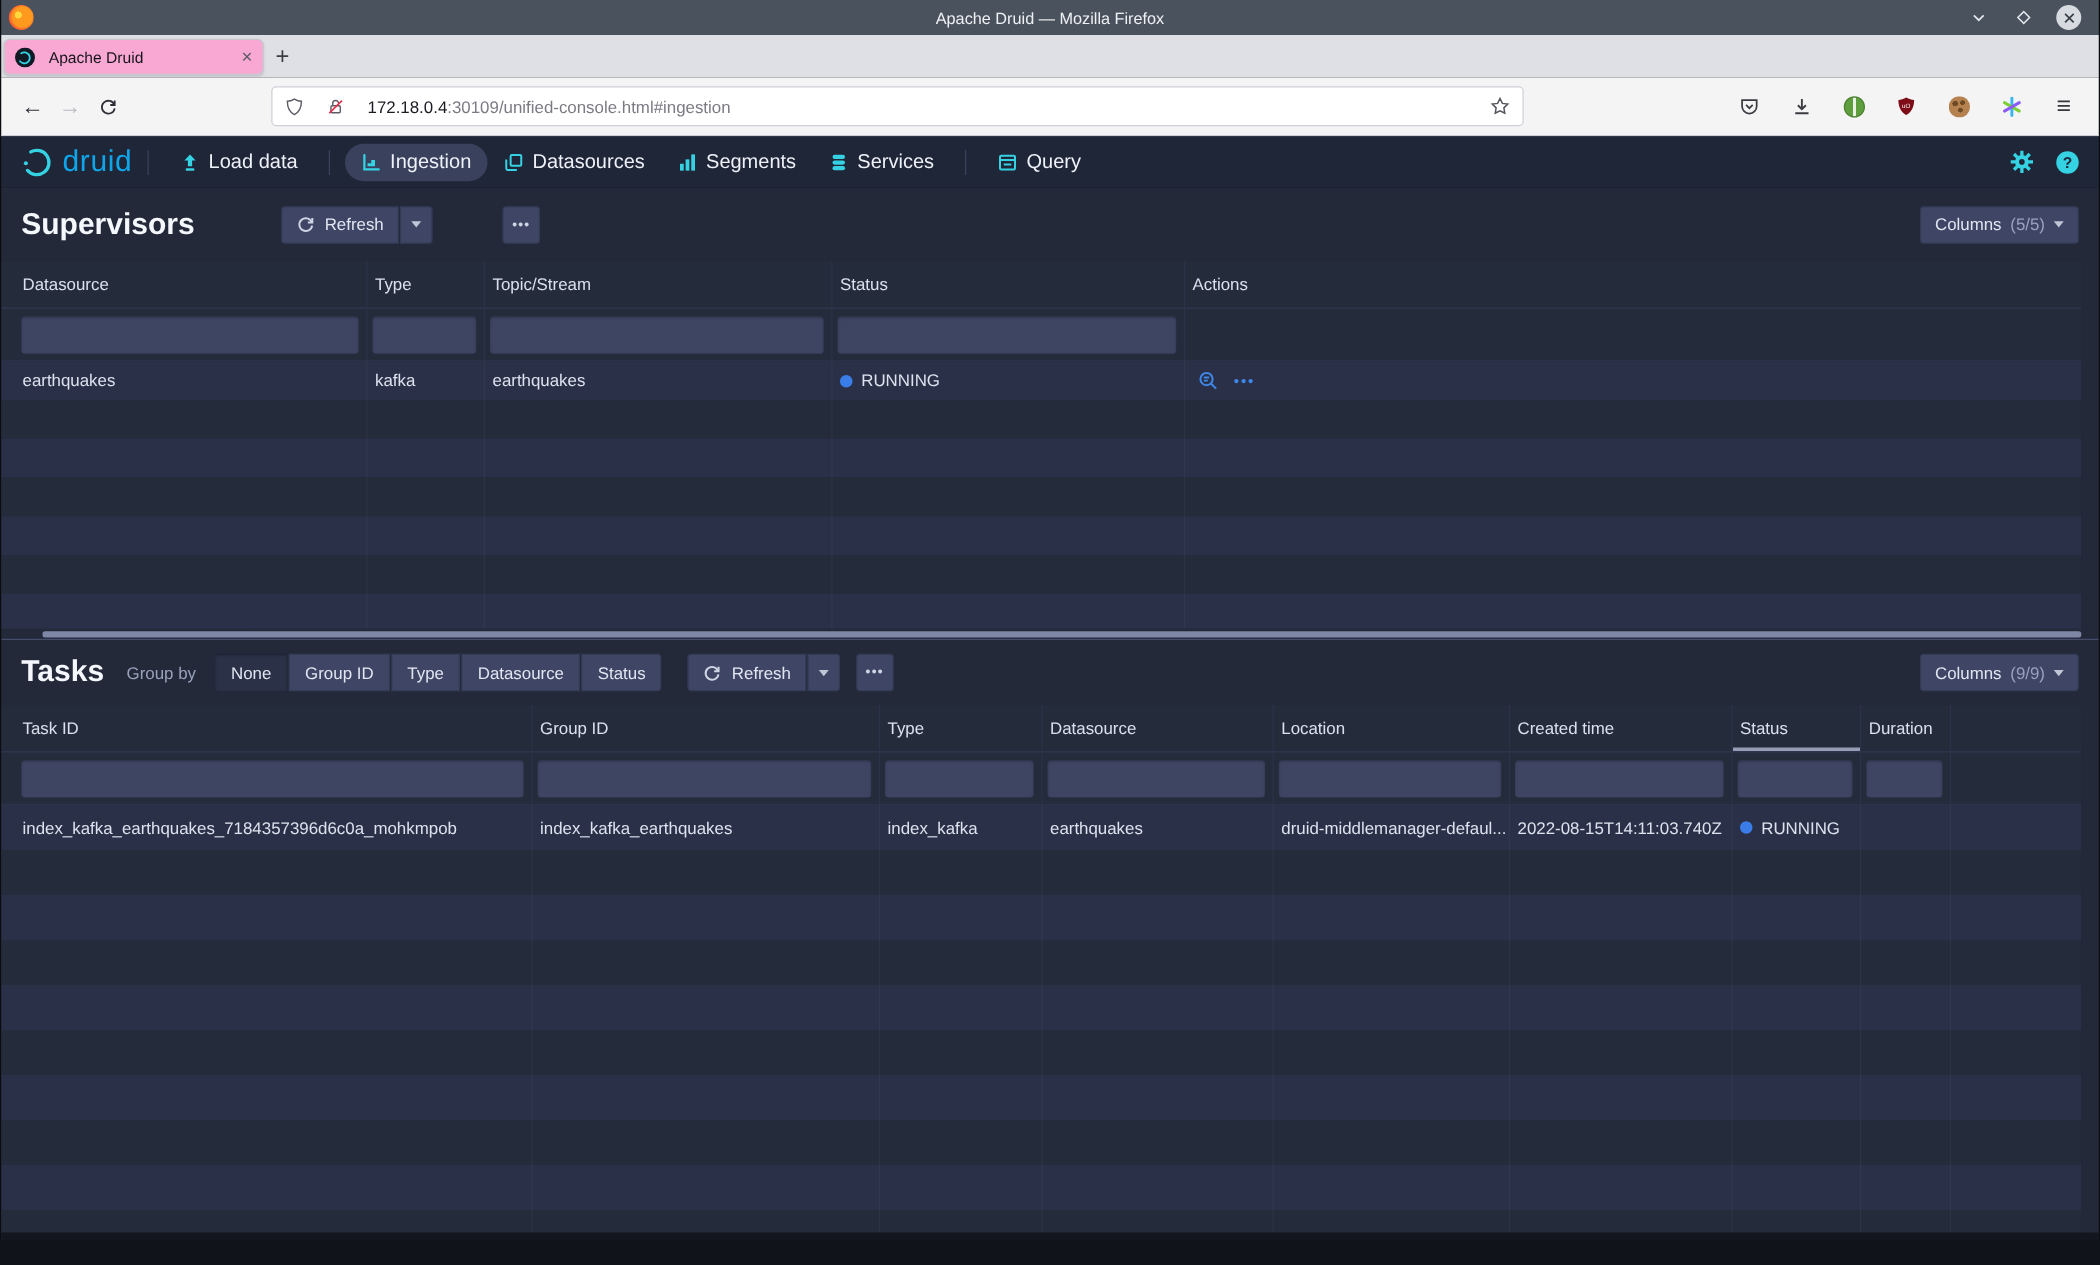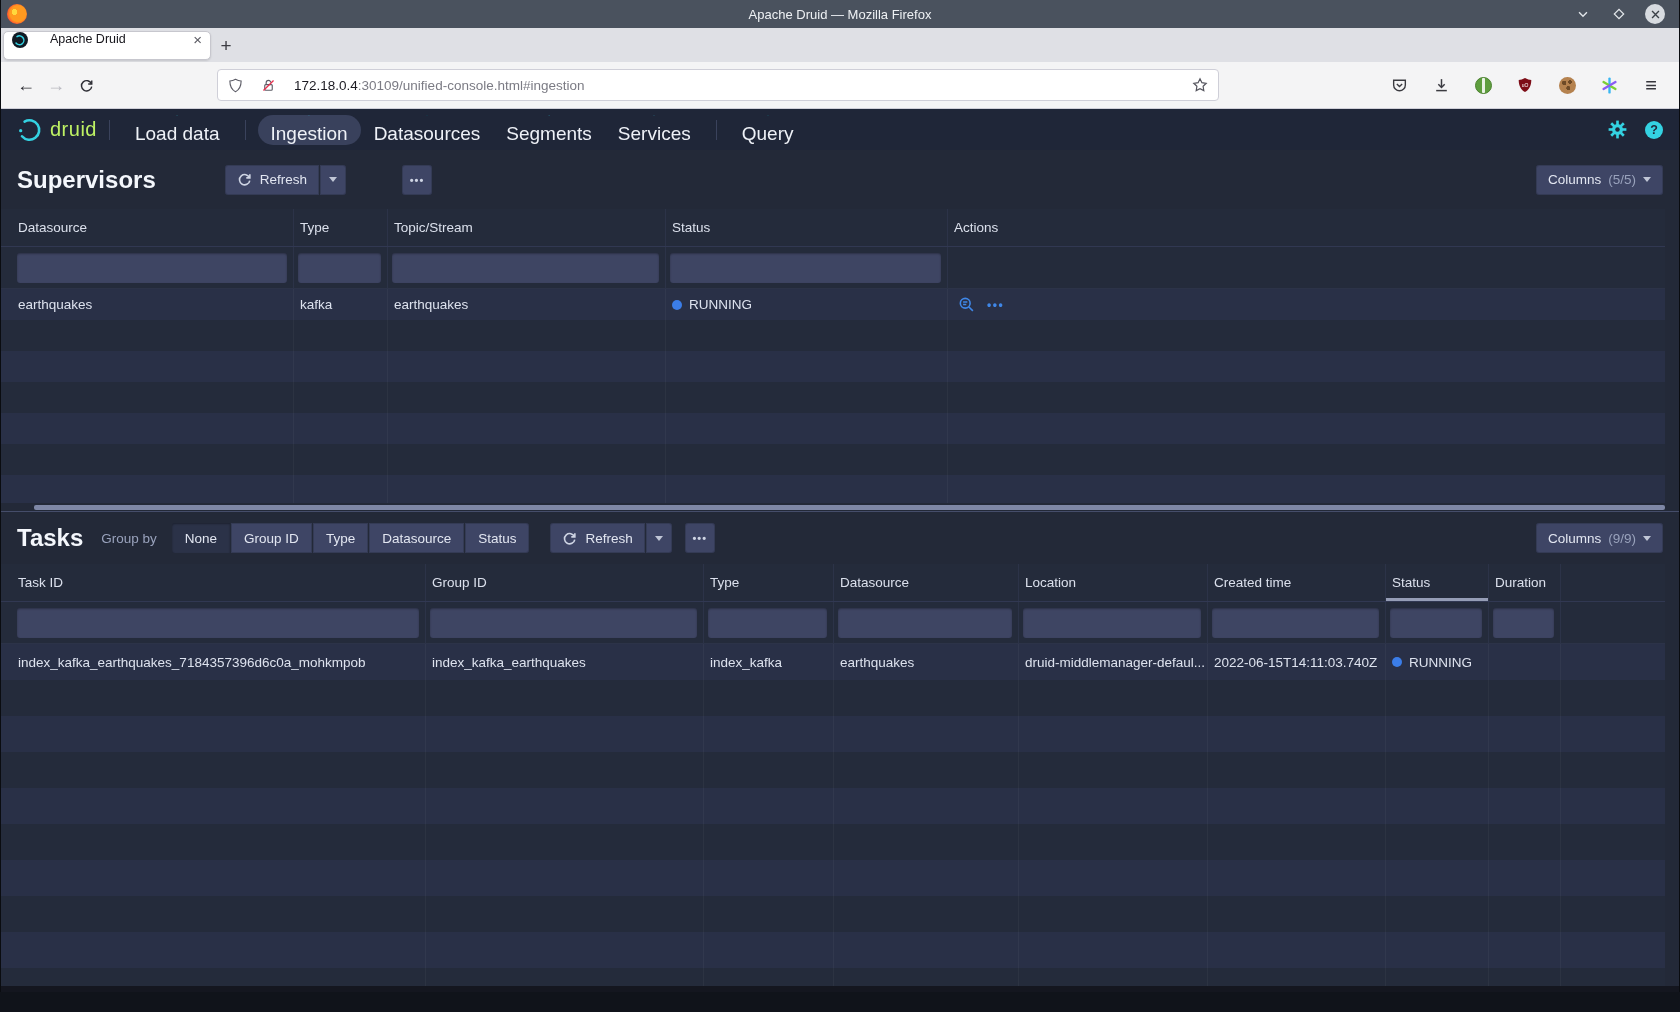--- a/index.html
+++ b/index.html
@@ -17,23 +17,23 @@
   .win-title { position:absolute; left:0; right:0; text-align:center; color:#eef1f4;
     font-size:13px; pointer-events:none; }
   .win-controls { margin-left:auto; display:flex; align-items:center; gap:16px;
     padding-right:14px; }
   .wc-btn { width:20px; height:20px; display:flex; align-items:center; justify-content:center; }
   .wc-close { background:#d7dbe0; border-radius:50%; }
 
   
   .tabstrip { height:34px; background:#dfe0e5; display:flex; align-items:flex-end;
     flex:none; padding-left:2px; }
-  .tab { width:208px; height:29px; margin-bottom:2px; background:#ffffff;
+  .tab { width:208px; height:29px; margin-bottom:2px; background:#f9a8d4;
     border:1px solid #c7c7ce; border-radius:5px; box-shadow:0 1px 2px rgba(0,0,0,.12);
-    display:flex; padding:0 8px; gap:22px; }
+    display:flex; align-items:center; padding:0 8px; gap:11px; }
   .tab-label { flex:1; font-size:12.5px; color:#15141a; white-space:nowrap; overflow:hidden; }
   .tab-close { color:#5b5b63; font-size:15px; line-height:1; }
   .newtab { width:30px; height:29px; margin-bottom:2px; display:flex; align-items:center;
     justify-content:center; font-size:19px; color:#3c3c43; }
 
   
   .toolbar { height:47px; background:#f4f4f5; border-bottom:1px solid #cfcfd8;
     display:flex; align-items:center; padding:0 10px; flex:none; }
   .nav-btn { width:30px; height:30px; display:flex; align-items:center; justify-content:center;
     font-size:18px; border-radius:4px; }
@@ -54,24 +54,24 @@
   .cookie { width:17px; height:17px; border-radius:50%; background:#b5824f;
     background-image:radial-gradient(circle at 30% 35%, #6e4a27 0 13%, rgba(0,0,0,0) 14%),
       radial-gradient(circle at 65% 30%, #6e4a27 0 11%, rgba(0,0,0,0) 12%),
       radial-gradient(circle at 55% 65%, #6e4a27 0 13%, rgba(0,0,0,0) 14%); }
   .hamburger { font-size:20px; color:#35353c; }
 
   
   .dnav { height:41px; background:#1f2638; display:flex; align-items:center;
     padding:0 16px; flex:none; color:#eef1f7; }
   .brand { display:flex; align-items:center; gap:7px; }
-  .brand-word { font-size:20px; color:#bef264; letter-spacing:.5px; }
+  .brand-word { font-size:24px; color:#0ea5e9; letter-spacing:.5px; }
   .dnav-div { width:1px; height:20px; background:#3a425c; margin:0 12px; }
   .dnav-item { height:30px; display:flex; align-items:center; gap:7px; padding:0 13px;
-    font-size:19px; border-radius:15px; white-space:nowrap;flex-direction:column; }
+    font-size:16px; border-radius:15px; white-space:nowrap; }
   .dnav-item.active { background:#39415c; }
   .dnav-right { margin-left:auto; display:flex; align-items:center; gap:18px; }
   .help-circle { width:18px; height:18px; border-radius:50%; background:#34d2e2;
     color:#1f2638; font-size:12.5px; font-weight:bold; display:flex; align-items:center;
     justify-content:center; }
 
   
   .content { flex:1; background:#232938; display:flex; flex-direction:column; overflow:hidden; }
   .sec-header { display:flex; align-items:center; padding:0 16px; flex:none; }
   .sup-header { height:59px;gap:43px; }
@@ -466,21 +466,21 @@
         <div class="fcell c7"><input class="finput" style=""></div>
         <div class="fcell c8"><input class="finput" style=""></div>
         <div class="fcell cf" style="border-right:none;"></div>
       </div>
       <div class="trow tsk light">
         <div class="cell c1">index_kafka_earthquakes_7184357396d6c0a_mohkmpob</div>
         <div class="cell c2">index_kafka_earthquakes</div>
         <div class="cell c3">index_kafka</div>
         <div class="cell c4">earthquakes</div>
         <div class="cell c5">druid-middlemanager-defaul...</div>
-        <div class="cell c6">2022-06-15T14:11:03.740Z</div>
+        <div class="cell c6">2022-08-15T14:11:03.740Z</div>
         <div class="cell c7">
             <span class="status-dot"></span>
             <span>RUNNING</span>
           </div>
         <div class="cell c8"></div>
         <div class="cell cf"></div>
       </div>
       <div class="trow tsk dark">
           <div class="cell c1"></div>
           <div class="cell c2"></div>

